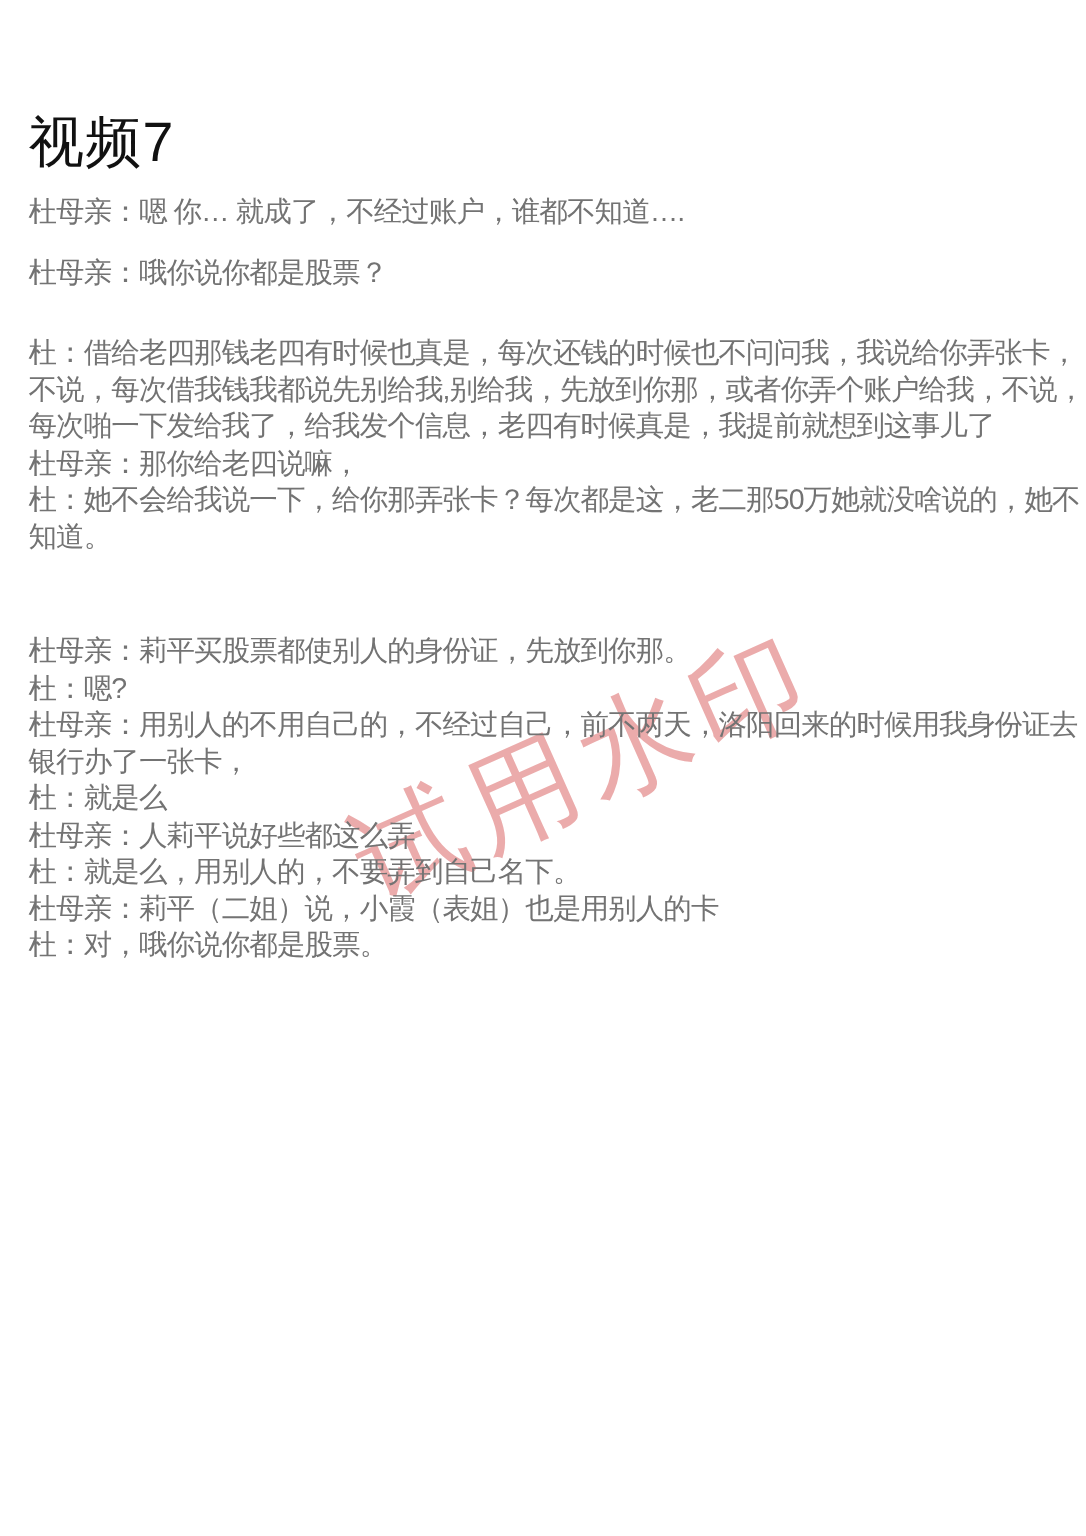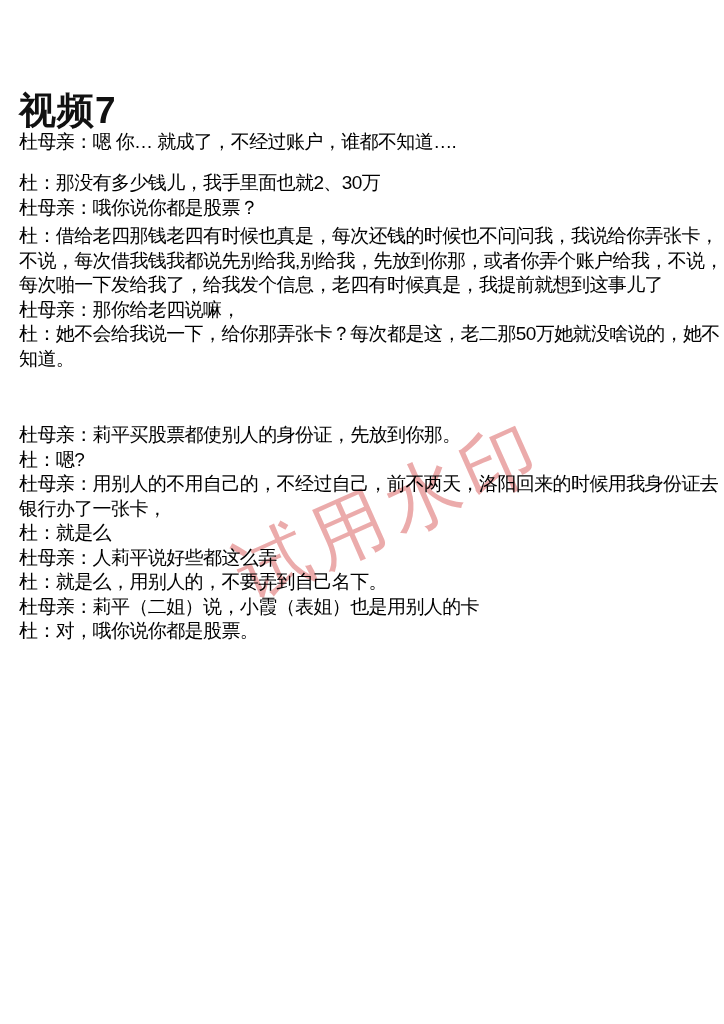--- a/index.html
+++ b/index.html
@@ -6,30 +6,30 @@
   body{
     width:724px;height:1024px;
     background:#ffffff;
     font-family:"Liberation Sans","DejaVu Sans",sans-serif;
     color:#1c1c1c;
     position:relative;
     overflow:hidden;
   }
   .page{position:absolute;inset:0;background:#ffffff;}
   .title{
-    position:absolute;left:19px;top:66px;
-    font-size:37px;font-weight:700;line-height:1.1;
+    position:absolute;left:19px;top:50px;
+    font-size:37px;font-weight:400;line-height:1.1;
     color:#111111;letter-spacing:1px;z-index:2;white-space:nowrap;
   }
   .dialogue{position:absolute;left:19px;top:0;right:12px;z-index:2;}
   .para{position:absolute;left:0;right:0;}
   .line{
     height:24.5px;line-height:24.5px;
     font-size:19px;letter-spacing:-0.6px;
-    white-space:nowrap;color:#000000;
+    white-space:nowrap;color:#737373;
   }
   .p1{top:130px}
   .p2{top:171px}
   .p3{top:224px}
   .p4{top:423px}
   .watermark{
     position:absolute;left:390px;top:512px;
     transform:translate(-50%,-50%) rotate(-24deg);
     transform-origin:center center;
     font-family:"Liberation Serif","DejaVu Serif",serif;
@@ -46,21 +46,20 @@
 
   <div class="watermark">试用水印</div>
 
   <h1 class="title">视频7</h1>
 
   <div class="dialogue">
       <div class="para p1">
         <div class="line">杜母亲：嗯 你… 就成了，不经过账户，谁都不知道….</div>
       </div>
       <div class="para p2">
-        <div class="line">杜：那没有多少钱儿，我手里面也就2、30万</div>
         <div class="line">杜母亲：哦你说你都是股票？</div>
       </div>
       <div class="para p3">
         <div class="line">杜：借给老四那钱老四有时候也真是，每次还钱的时候也不问问我，我说给你弄张卡，</div>
         <div class="line">不说，每次借我钱我都说先别给我,别给我，先放到你那，或者你弄个账户给我，不说，</div>
         <div class="line">每次啪一下发给我了，给我发个信息，老四有时候真是，我提前就想到这事儿了</div>
         <div class="line">杜母亲：那你给老四说嘛，</div>
         <div class="line">杜：她不会给我说一下，给你那弄张卡？每次都是这，老二那50万她就没啥说的，她不</div>
         <div class="line">知道。</div>
       </div>

